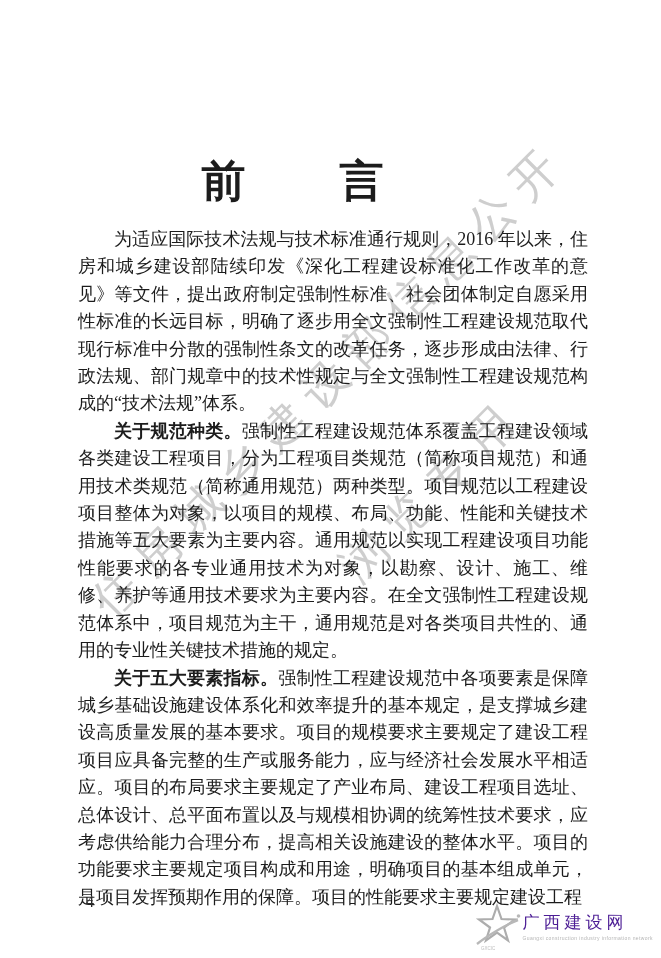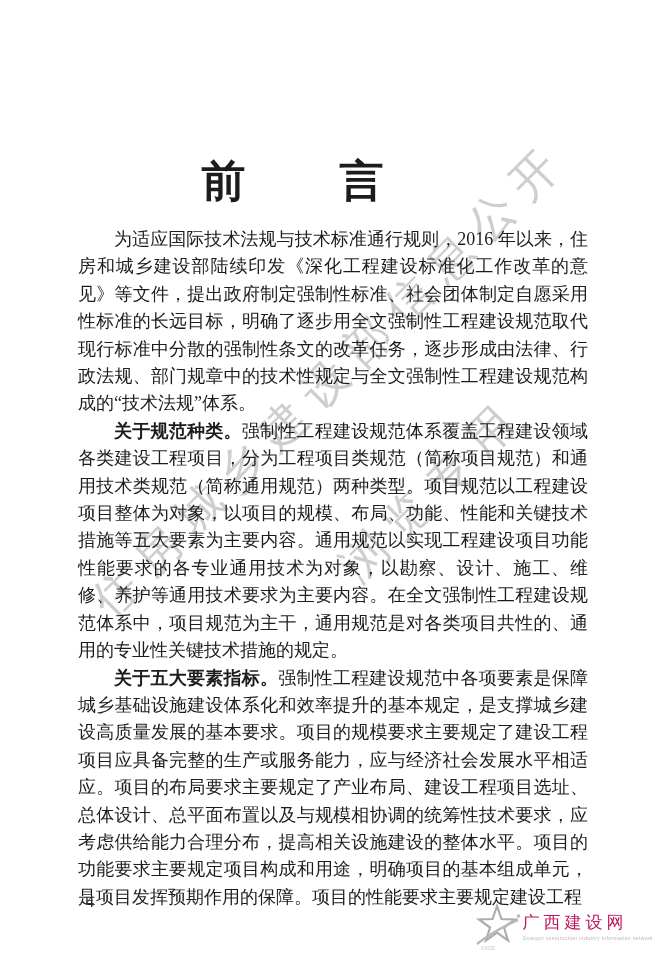--- a/index.html
+++ b/index.html
@@ -66,21 +66,21 @@
     position:absolute;
     right:8px;top:900px;
     display:flex;
     align-items:center;
     z-index:2;
   }
   .logo .star{width:48px;height:52px;margin-right:2px;}
   .logo-textcol{display:flex;flex-direction:column;}
   .logo-name{
     font-size:17px;
-    color:#be185d;
+    color:#4c1d95;
     letter-spacing:4px;
     font-family:"Liberation Serif","DejaVu Serif",serif;
   }
   .logo-tagline{
     font-size:5px;
     color:#b5b5b5;
     letter-spacing:.4px;
     margin-top:1px;
     font-family:"Liberation Sans","DejaVu Sans",sans-serif;
   }

